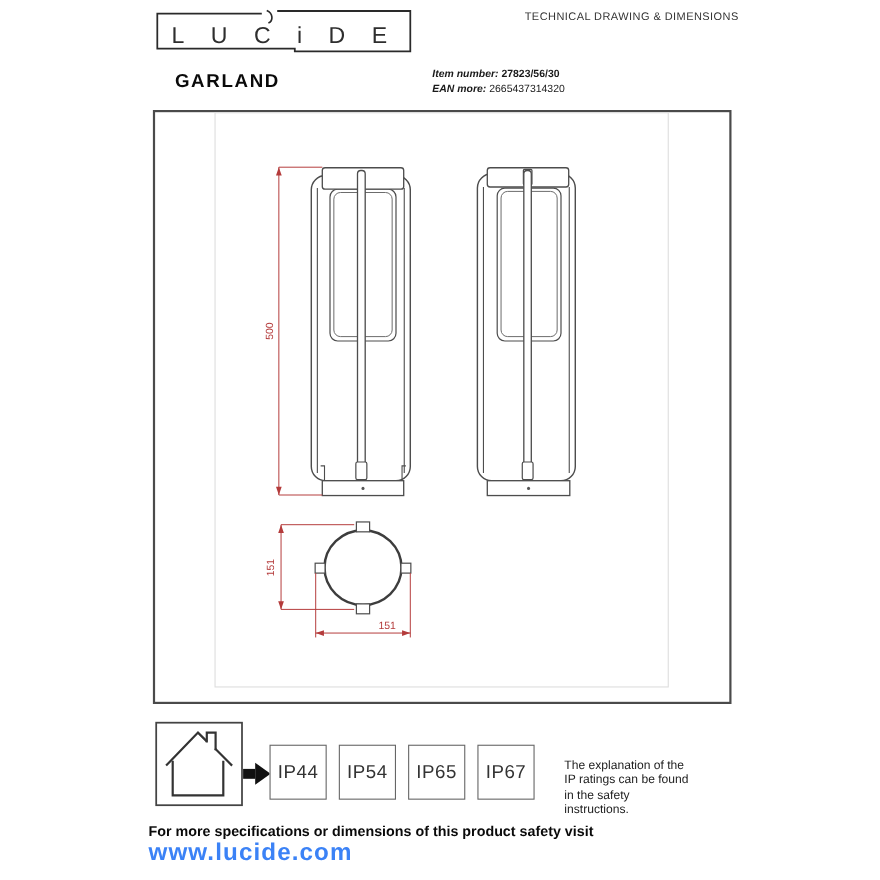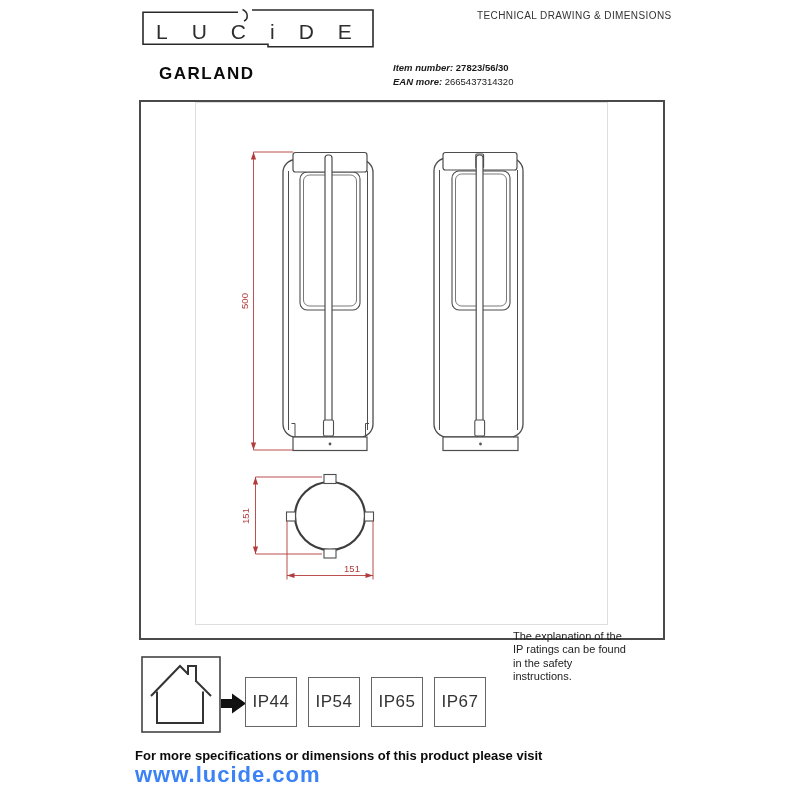--- a/index.html
+++ b/index.html
@@ -9,21 +9,21 @@
   .doc-title{left:477px;top:10px;font-size:10px;color:#333;letter-spacing:.4px;}
   .product-name{left:147px;top:64px;font-size:17px;font-weight:bold;letter-spacing:1.5px;color:#0a0a0a;margin-left:12px;}
   .meta{left:393px;top:61px;font-size:9.5px;line-height:13.5px;color:#1a1a1a;}
   .meta .lbl{font-weight:bold;font-style:italic;}
   .meta .val-b{font-weight:bold;margin-top:17px;}
   .draw-border{left:139px;top:100px;width:526px;height:540px;border:2px solid #4a4a4a;box-sizing:border-box;}
   .draw-inner{left:195px;top:102px;width:413px;height:523px;border:1px solid #dedede;box-sizing:border-box;}
   .draw-svg{left:139px;top:100px;}
   .ipbox{top:677px;width:52px;height:50px;border:1.4px solid #666;box-sizing:border-box;background:#fff;
          display:flex;align-items:center;justify-content:center;font-size:17px;color:#333;letter-spacing:.5px;}
-  .ip-note{left:513px;top:630px;font-size:11px;line-height:13.4px;color:#222;}
+  .ip-note{left:513px;top:690px;font-size:11px;line-height:13.4px;color:#222;}
   .footer1{left:135px;top:748px;font-size:13px;font-weight:bold;color:#0a0a0a;}
   .footer2{left:135px;top:762px;font-size:22px;font-weight:bold;letter-spacing:1px;color:#3b82f6;}
 </style>
 </head>
 <body>
 
 <div class="page">
 
   <svg class="abs" style="left:140px;top:6px;" width="236" height="46" viewBox="0 0 236 46">
     <path d="M98,6.3 H3 V38.3 H128 V40.7 H233 V4 H112" fill="none" stroke="#2a2a2a" stroke-width="1.6"></path>
@@ -137,16 +137,16 @@
     <span>IP67</span>
   </div>
 
   <div class="abs ip-note">
     <div>The explanation of the</div>
     <div>IP ratings can be found</div>
     <div>in the safety</div>
     <div>instructions.</div>
   </div>
 
-  <div class="abs footer1">For more specifications or dimensions of this product please visit</div>
+  <div class="abs footer1">For more specifications or dimensions of this product safety visit</div>
   <div class="abs footer2">www.lucide.com</div>
 
 </div>
 
 </body></html>

